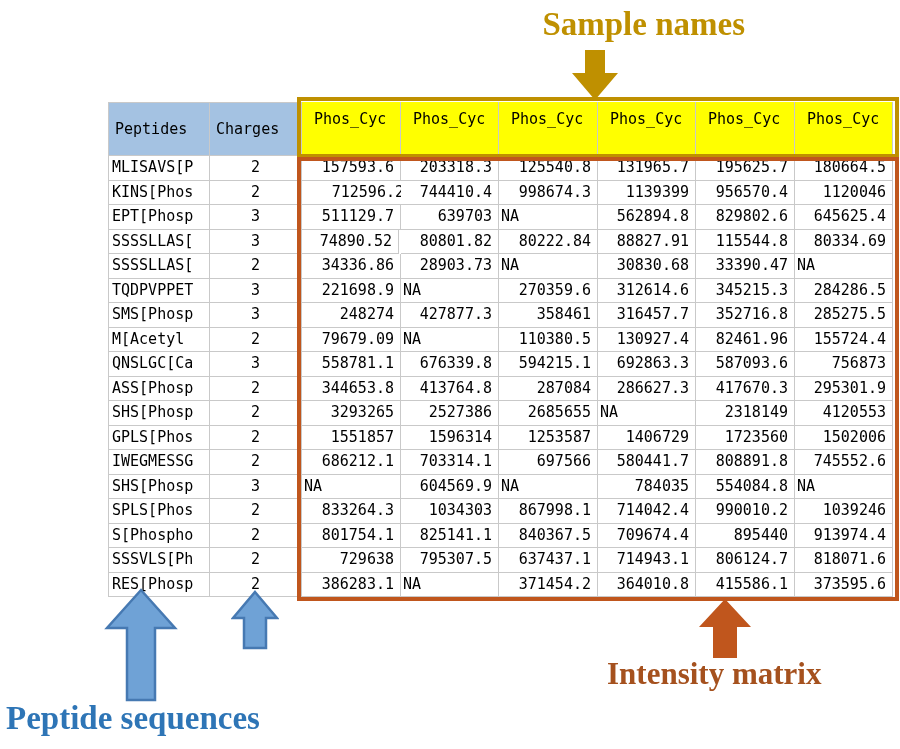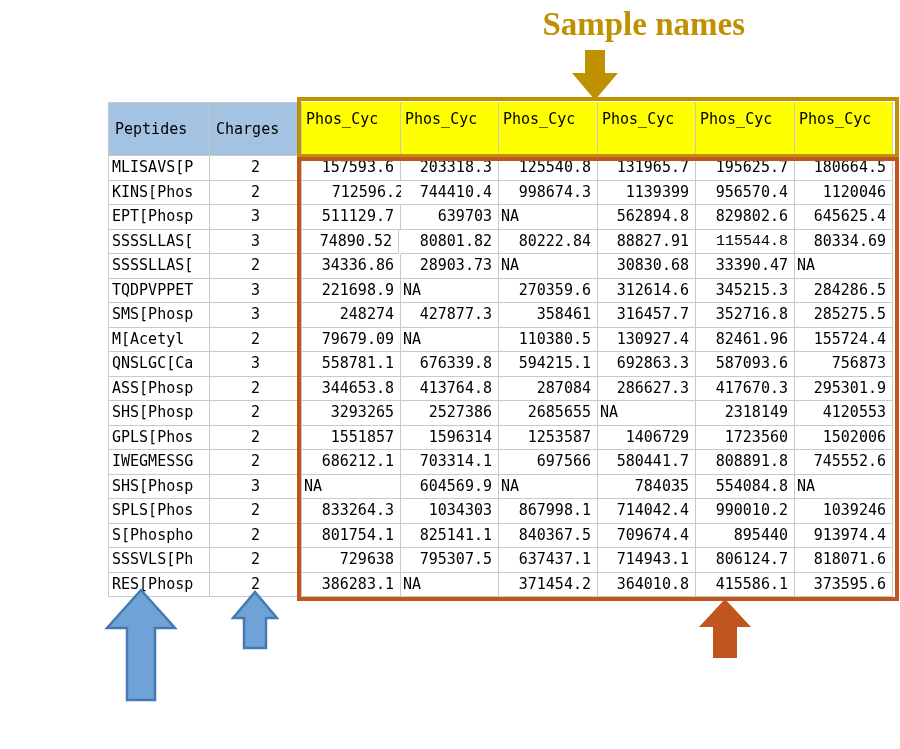--- a/index.html
+++ b/index.html
@@ -14,21 +14,21 @@
     font-size:15px; color:#000; background:#fff;
     border-right:1px solid #c9c9c9; border-bottom:1px solid #c9c9c9;
     display:flex; align-items:center; white-space:pre; overflow:hidden;
     line-height:1;
   }
   .hdr-blue  { background:var(--header-fill); padding-left:6px; border-top:1px solid #c9c9c9; }
   #hdr-peptides { border-left:1px solid #c9c9c9; }
   .hdr-yellow {
     background:var(--sample-header-fill);
     flex-direction:column; align-items:flex-start; justify-content:flex-start;
-    padding:7px 0 0 4px; line-height:21px; border-top:none;gap:32px;
+    padding:7px 0 0 12px; line-height:21px; border-top:none;gap:32px;
   }
   .pep { padding-left:3px; border-left:1px solid #c9c9c9; }
   .chg { justify-content:center; }
   .num { justify-content:flex-end; padding-right:6px; }
   .na  { justify-content:flex-start; padding-left:2px; }
   
   .box { position:absolute; box-sizing:border-box; pointer-events:none; background:transparent; }
   #yellow-box { left:297px; top:97px;  width:602px; height:61px;  border:4px solid var(--sample-box-border); }
   #orange-box { left:297px; top:157px; width:602px; height:444px; border:4px solid var(--matrix-box-border); }
   
@@ -92,21 +92,21 @@
       <div class="cell na" style="left: 499px; top: 205px; width: 99px; height: 24.5px;">NA</div>
       <div class="cell num" style="left: 598px; top: 205px; width: 98px; height: 24.5px;">562894.8</div>
       <div class="cell num" style="left: 696px; top: 205px; width: 99px; height: 24.5px;">829802.6</div>
       <div class="cell num" style="left: 795px; top: 205px; width: 98px; height: 24.5px;">645625.4</div>
       <div class="cell pep" style="left: 108px; top: 229.5px; width: 102px; height: 24.5px;">SSSSLLAS[</div>
       <div class="cell chg" style="left: 210px; top: 229.5px; width: 92px; height: 24.5px;">3</div>
       <div class="cell num" style="left: 302px; top: 229.5px; width: 97px; height: 24.5px; text-align: right;">74890.52</div>
       <div class="cell num" style="left: 401px; top: 229.5px; width: 98px; height: 24.5px;">80801.82</div>
       <div class="cell num" style="left: 499px; top: 229.5px; width: 99px; height: 24.5px;">80222.84</div>
       <div class="cell num" style="left: 598px; top: 229.5px; width: 98px; height: 24.5px;">88827.91</div>
-      <div class="cell num" style="left: 696px; top: 229.5px; width: 99px; height: 24.5px; font-family: Liberation Mono, monospace;">115544.8</div>
+      <div class="cell num" style="left: 696px; top: 229.5px; width: 99px; height: 24.5px;">115544.8</div>
       <div class="cell num" style="left: 795px; top: 229.5px; width: 98px; height: 24.5px;">80334.69</div>
       <div class="cell pep" style="left: 108px; top: 254px; width: 102px; height: 24.5px;">SSSSLLAS[</div>
       <div class="cell chg" style="left: 210px; top: 254px; width: 92px; height: 24.5px;">2</div>
       <div class="cell num" style="left: 302px; top: 254px; width: 99px; height: 24.5px;">34336.86</div>
       <div class="cell num" style="left: 401px; top: 254px; width: 98px; height: 24.5px;">28903.73</div>
       <div class="cell na" style="left: 499px; top: 254px; width: 99px; height: 24.5px;">NA</div>
       <div class="cell num" style="left: 598px; top: 254px; width: 98px; height: 24.5px;">30830.68</div>
       <div class="cell num" style="left: 696px; top: 254px; width: 99px; height: 24.5px;">33390.47</div>
       <div class="cell na" style="left: 795px; top: 254px; width: 98px; height: 24.5px;">NA</div>
       <div class="cell pep" style="left: 108px; top: 278.5px; width: 102px; height: 24.5px;">TQDPVPPET</div>
@@ -220,13 +220,15 @@
 
   <svg class="arrow" id="arrow-seq" width="74" height="114" viewBox="0 0 74 114">
     <polygon class="blue-arrow" points="37,2 71,40 51,40 51,112 23,112 23,40 3,40"></polygon>
   </svg>
   <svg class="arrow" id="arrow-chg" width="48" height="60" viewBox="0 0 48 60">
     <polygon class="blue-arrow" points="24,2 46,28 35,28 35,58 13,58 13,28 2,28"></polygon>
   </svg>
   <svg class="arrow" id="arrow-int" width="54" height="61" viewBox="0 0 54 61">
     <polygon class="orange-arrow" points="27,1 53,29 39,29 39,60 15,60 15,29 1,29"></polygon>
   </svg>
+  <div class="ann" id="peptide-sequences">Peptide sequences</div>
+  <div class="ann" id="intensity-matrix">Intensity matrix</div>
 </div>
 
 </body></html>

